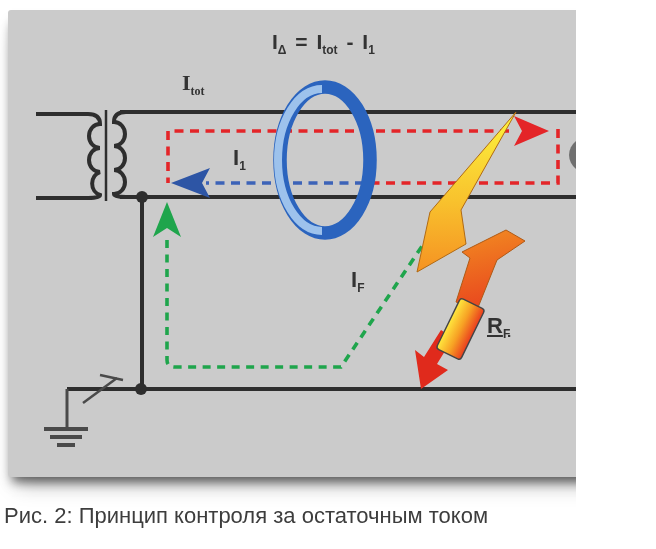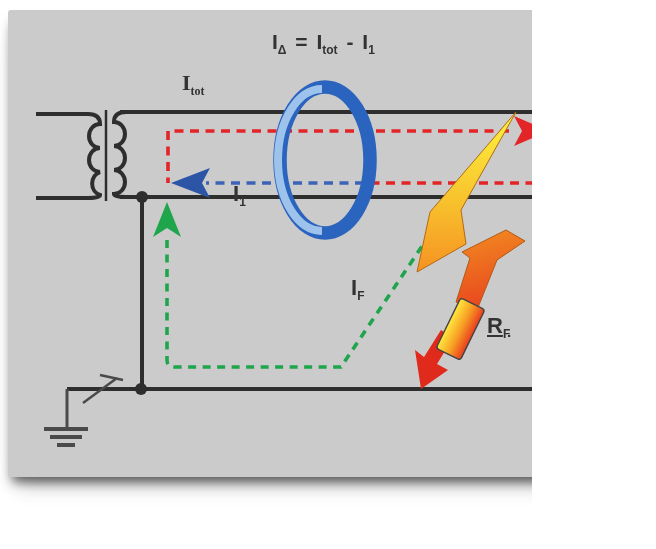--- a/index.html
+++ b/index.html
@@ -1,17 +1,17 @@
 <!DOCTYPE html>
 <html><head>
 <meta charset="utf-8">
 <style>
   html,body{margin:0;padding:0;background:#ffffff;width:656px;height:549px;
     font-family:"Liberation Sans", sans-serif;}
-  #stage{position:relative;width:532px;height:549px;overflow:hidden;}
+  #stage{position:relative;width:576px;height:549px;overflow:hidden;}
   #panel{position:absolute;left:8px;top:10px;width:635px;height:467px;
     background:#cbcbcb;border-radius:3px;
     box-shadow:0 9px 10px -4px rgba(0,0,0,0.55), 0 16px 20px -9px rgba(0,0,0,0.28);}
   #diagram-svg{position:absolute;left:8px;top:10px;}
   .dlabel{position:absolute;font-weight:bold;font-size:22px;color:#333333;
     white-space:nowrap;line-height:1;}
   .dlabel sub{font-size:12px;line-height:0;font-weight:bold;}
   .formula{font-size:21px;}
   .sp{margin:0 3px;}
   #caption{position:absolute;left:4px;top:503px;font-size:22px;color:#3d3d3d;
@@ -105,25 +105,26 @@
     <span class="sp">=</span>
     <span>I</span><sub>tot</sub>
     <span class="sp">-</span>
     <span>I</span><sub>1</sub>
   </div>
 
   <div class="dlabel" style="left:182px;top:72px;font-family:Liberation Serif, serif;">
     <span>I</span><sub>tot</sub>
   </div>
 
-  <div class="dlabel" style="left:233px;top:147px;margin-top:36px;">
+  <div class="dlabel" style="left:233px;top:147px;">
     <span>I</span><sub>1</sub>
   </div>
 
-  <div class="dlabel" style="left:351px;top:277px;">
+  <div class="dlabel" style="left:351px;top:269px;">
     <span>I</span><sub>F</sub>
   </div>
 
   <div class="dlabel" style="left:487px;top:315px;text-decoration:underline;">
     <span>R</span><sub>F</sub>
   </div>
 
+  <div id="caption">Рис. 2: Принцип контроля за остаточным током</div>
 </div>
 
 </body></html>

